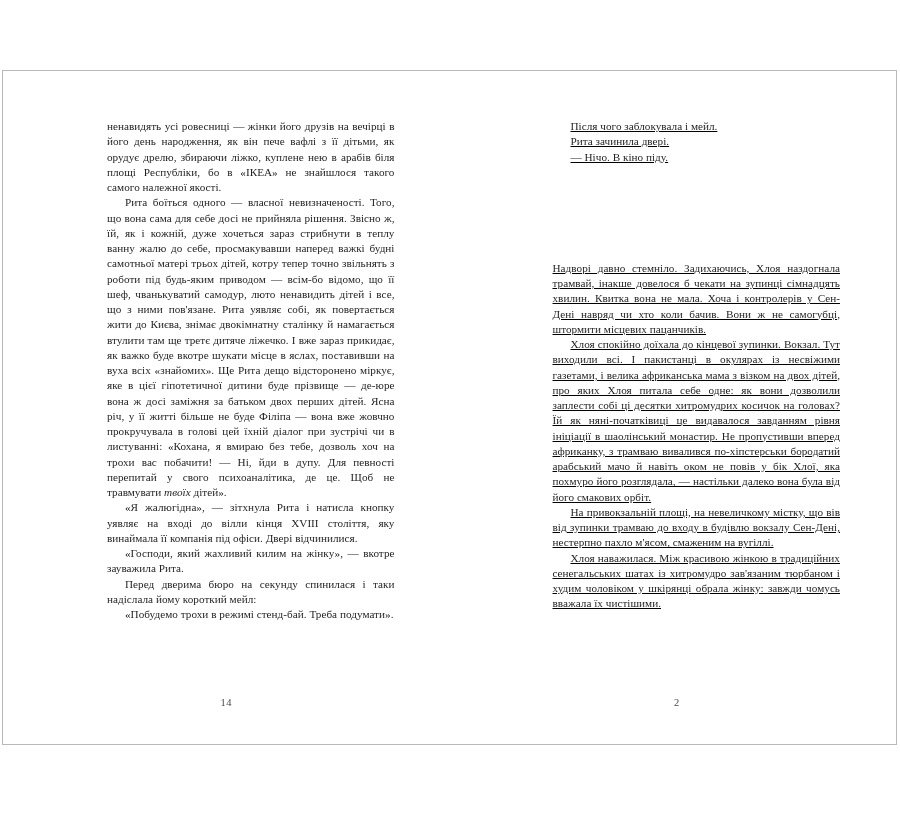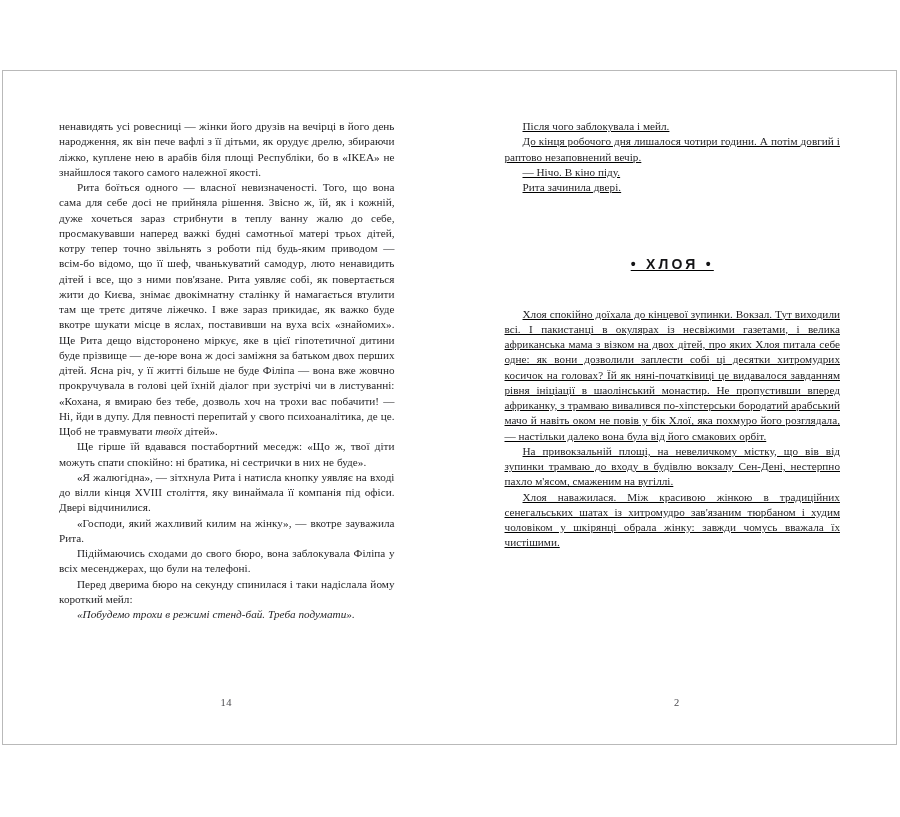--- a/index.html
+++ b/index.html
@@ -42,30 +42,30 @@
   .textblock {
     font-size: 11.2px;
     line-height: 15.25px;
     color: #1f1f22;
     text-align: justify;
     text-justify: inter-word;
     -webkit-hyphens: manual;
     hyphens: manual;
     font-family: "Liberation Serif", serif;
     letter-spacing: 0.02px;
+    margin-left: 48px;
   }
   .textblock p {
     margin: 0;
     text-indent: 18px;
   }
   .textblock p.noindent {
     text-indent: 0;
   }
   .textblock p.ital {
-    font-style: italic;
   }
   .textblock em {
   }
   .chapter-head {
     text-align: center;
     font-family: "Liberation Sans", sans-serif;
     font-weight: bold;
     font-size: 14px;
     letter-spacing: 3.2px;
     color: #141416;
@@ -90,41 +90,38 @@
 </style>
 </head>
 <body>
 
 <div id="spread">
 
   <div class="page page-left">
     <div class="textblock">
       <p class="noindent">ненавидять усі ровесниці — жінки його друзів на вечірці в його день народження, як він пече вафлі з її дітьми, як орудує дрелю, збираючи ліжко, куплене нею в арабів біля площі Республіки, бо в «ІКЕА» не знайшлося такого самого належної якості.</p>
       <p><span>Рита боїться одного — власної невизначеності. Того, що вона сама для себе досі не прийняла рішення. Звісно ж, їй, як і кожній, дуже хочеться зараз стрибнути в теплу ванну жалю до себе, просмакувавши наперед важкі будні самотньої матері трьох дітей, котру тепер точно звільнять з роботи під будь-яким приводом — всім-бо відомо, що її шеф, чванькуватий самодур, люто ненавидить дітей і все, що з ними пов'язане. Рита уявляє собі, як повертається жити до Києва, знімає двокімнатну сталінку й намагається втулити там ще третє дитяче ліжечко. І вже зараз прикидає, як важко буде вкотре шукати місце в яслах, поставивши на вуха всіх «знайомих». Ще Рита дещо відсторонено міркує, яке в цієї гіпотетичної дитини буде прізвище — де-юре вона ж досі заміжня за батьком двох перших дітей. Ясна річ, у її житті більше не буде Філіпа — вона вже жовчно прокручувала в голові цей їхній діалог при зустрічі чи в листуванні: «Кохана, я вмираю без тебе, дозволь хоч на трохи вас побачити! — Ні, йди в дупу. Для певності перепитай у свого психоаналітика, де це. Щоб не травмувати </span><em>твоїх</em><span> дітей».</span></p>
-      <p>Ще гірше їй вдавався постабортний меседж: «Що ж, твої діти можуть спати спокійно: ні братика, ні сестрички в них не буде».</p>
       <p>«Я жалюгідна», — зітхнула Рита і натисла кнопку уявляє на вході до вілли кінця XVIII століття, яку винаймала її компанія під офіси. Двері відчинилися.</p>
       <p>«Господи, який жахливий килим на жінку», — вкотре зауважила Рита.</p>
-      <p>Підіймаючись сходами до свого бюро, вона заблокувала Філіпа у всіх месенджерах, що були на телефоні.</p>
       <p>Перед дверима бюро на секунду спинилася і таки надіслала йому короткий мейл:</p>
       <p class="ital">«Побудемо трохи в режимі стенд-бай. Треба подумати».</p>
     </div>
     <div class="folio">14</div>
   </div>
 
   <div class="page page-right">
     <div class="textblock">
       <p>Після чого заблокувала і мейл.</p>
-      <p>До кінця робочого дня лишалося чотири години. А потім довгий і раптово незаповнений вечір.</p>
+      <p>Рита зачинила двері.</p>
       <p>— Нічо. В кіно піду.</p>
-      <p>Рита зачинила двері.</p>
 
       <div class="chapter-gap-top"></div>
-      <h2 class="chapter-head">• ХЛОЯ •</h2>
       <div class="chapter-gap-bottom"></div>
 
+      <p class="noindent">Надворі давно стемніло. Задихаючись, Хлоя наздогнала трамвай, інакше довелося б чекати на зупинці сімнадцять хвилин. Квитка вона не мала. Хоча і контролерів у Сен-Дені навряд чи хто коли бачив. Вони ж не самогубці, штормити місцевих пацанчиків.</p>
       <p>Хлоя спокійно доїхала до кінцевої зупинки. Вокзал. Тут виходили всі. І пакистанці в окулярах із несвіжими газетами, і велика африканська мама з візком на двох дітей, про яких Хлоя питала себе одне: як вони дозволили заплести собі ці десятки хитромудрих косичок на головах? Їй як няні-початківиці це видавалося завданням рівня ініціації в шаолінський монастир. Не пропустивши вперед африканку, з трамваю вивалився по-хіпстерськи бородатий арабський мачо й навіть оком не повів у бік Хлої, яка похмуро його розглядала, — настільки далеко вона була від його смакових орбіт.</p>
       <p>На привокзальній площі, на невеличкому містку, що вів від зупинки трамваю до входу в будівлю вокзалу Сен-Дені, нестерпно пахло м'ясом, смаженим на вугіллі.</p>
       <p>Хлоя наважилася. Між красивою жінкою в традиційних сенегальських шатах із хитромудро зав'язаним тюрбаном і худим чоловіком у шкірянці обрала жінку: завжди чомусь вважала їх чистішими.</p>
     </div>
     <div class="folio">2</div>
   </div>
 
 </div>
 
 </body></html>

